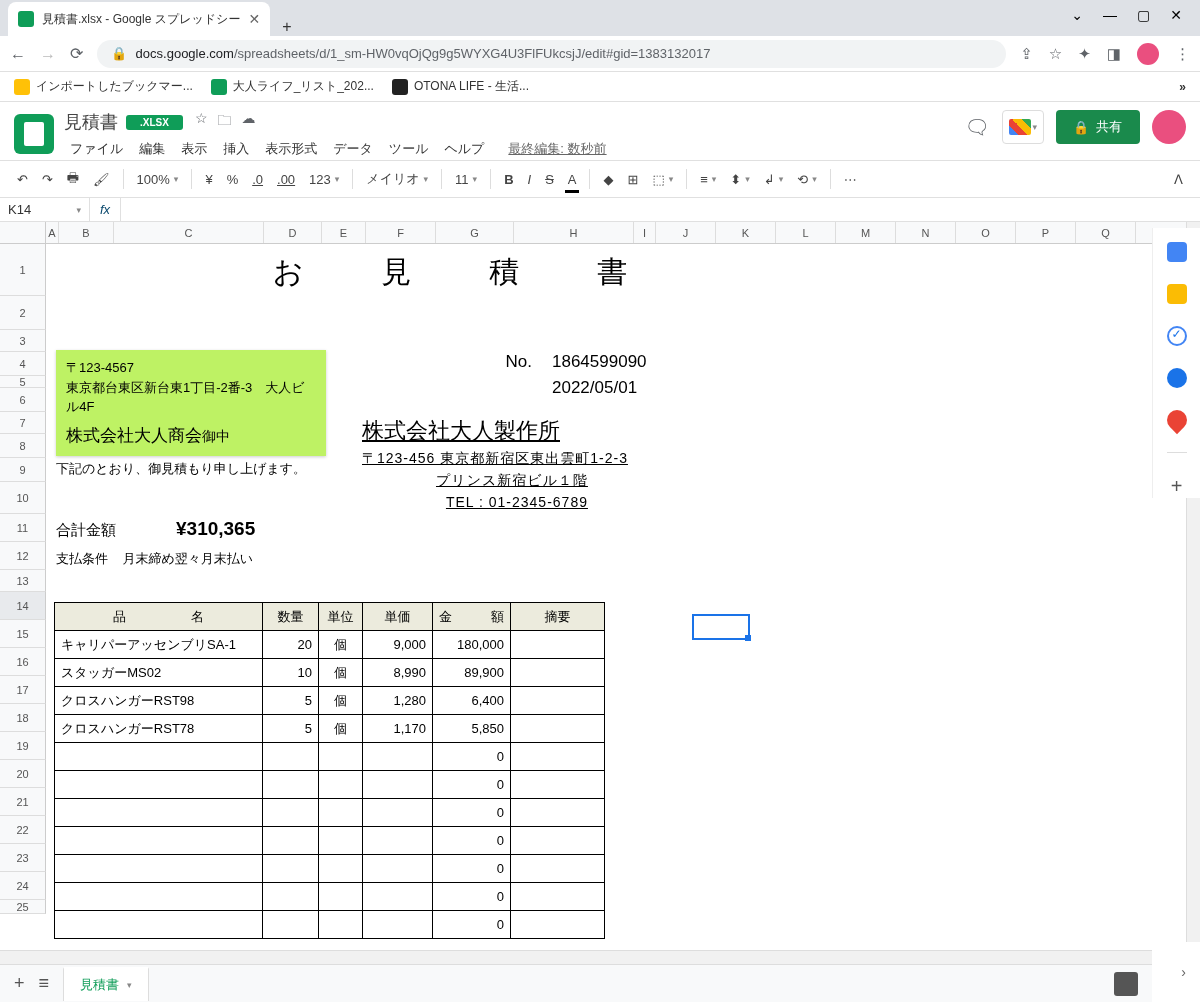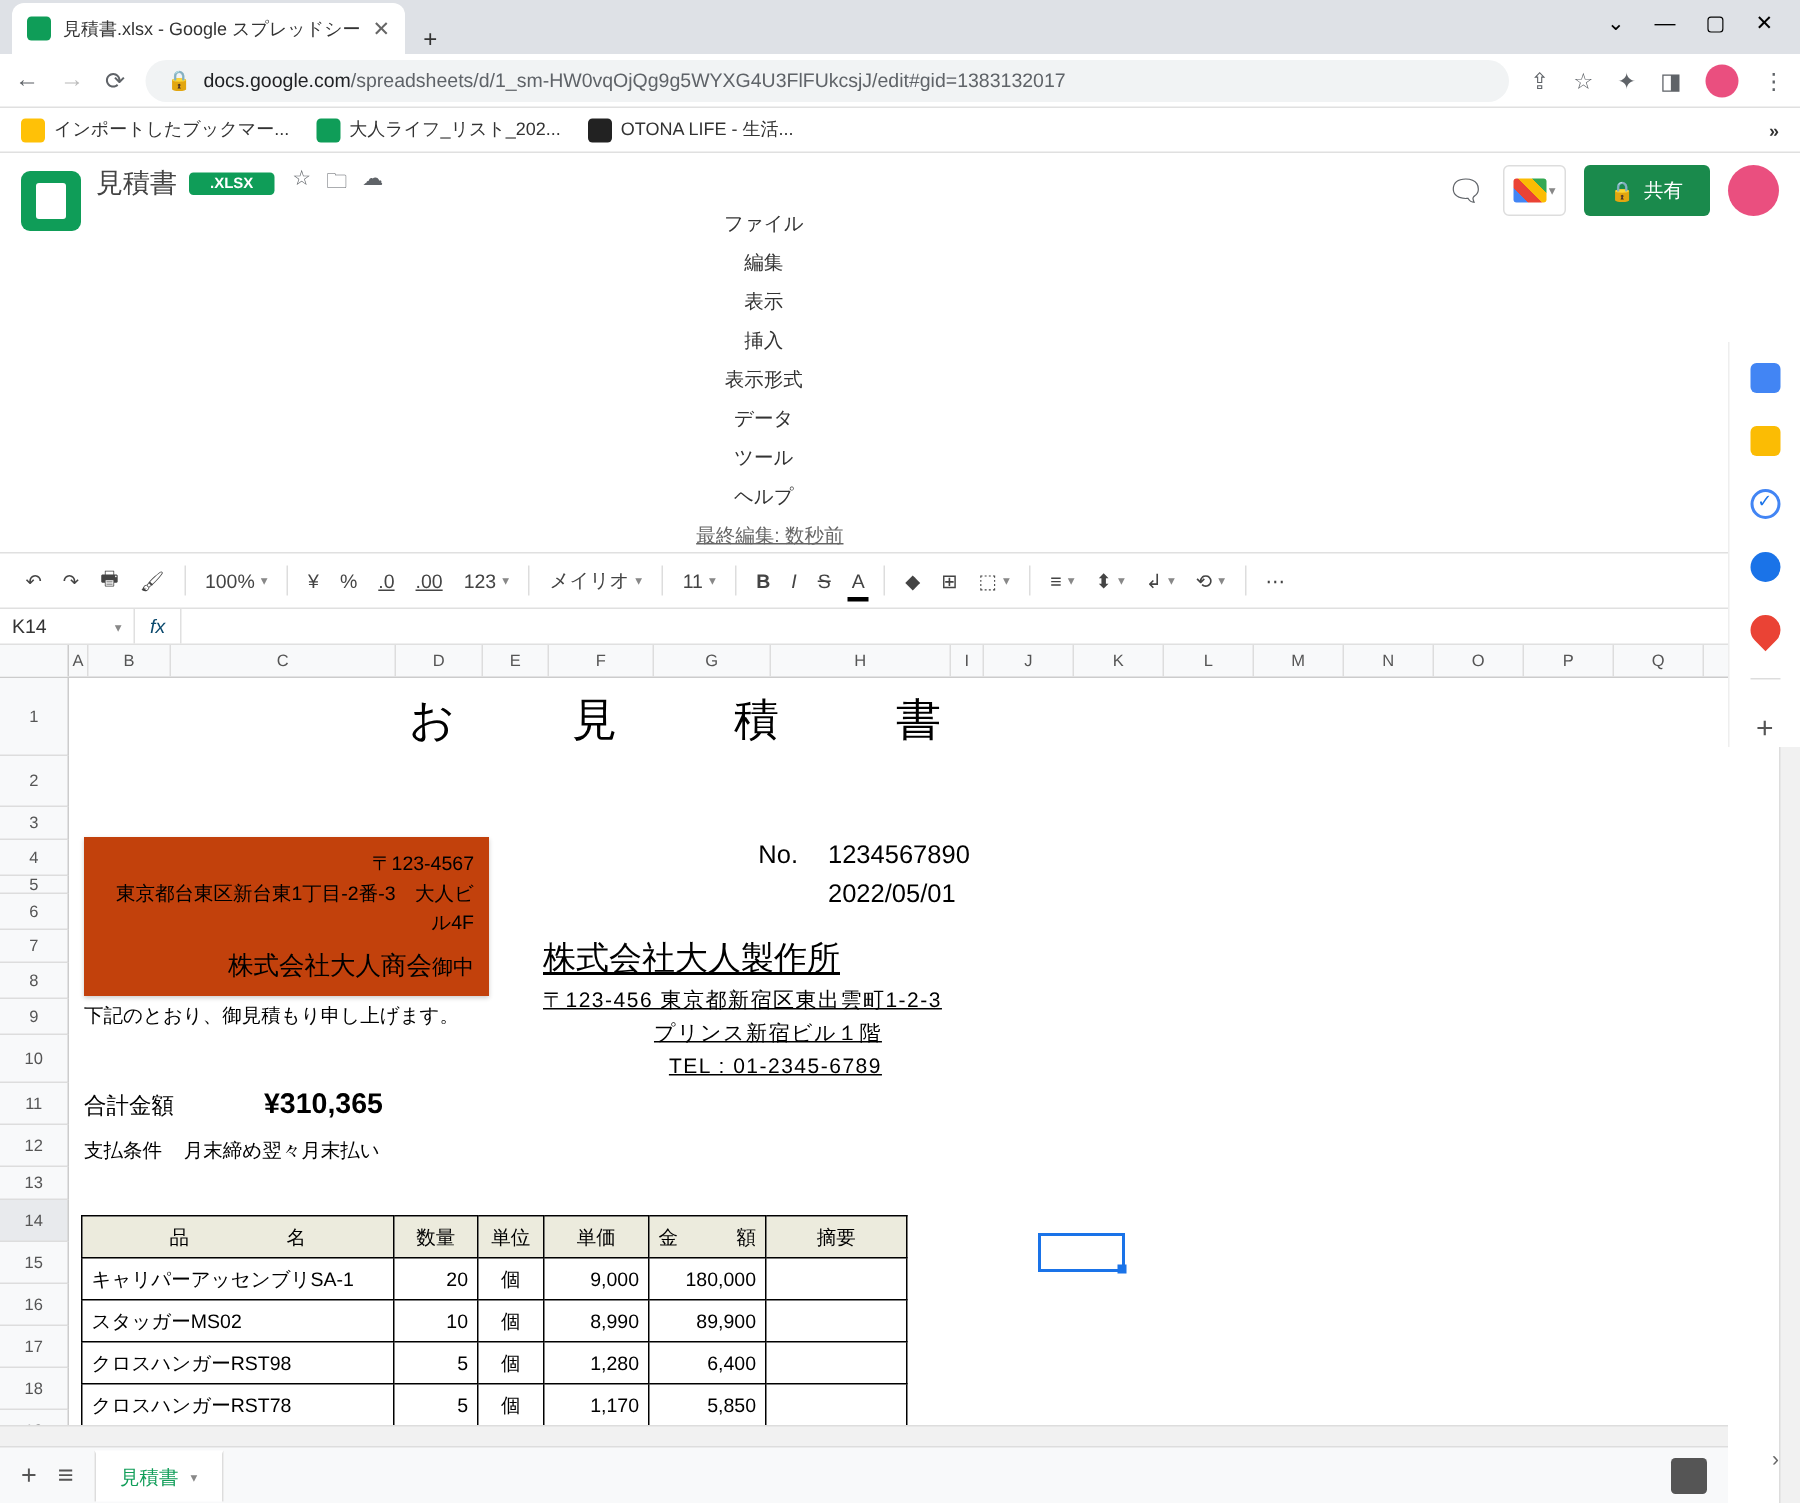--- a/index.html
+++ b/index.html
@@ -36,21 +36,21 @@
 
 
 .sheets-header { display: flex; padding: 8px 14px 0 14px; gap: 10px; align-items: flex-start; }
 .sheets-logo { width: 40px; height: 40px; background: #0f9d58; border-radius: 6px; display: flex; align-items: center; justify-content: center; margin-top: 4px; }
 .sheets-logo::before { content: ""; width: 20px; height: 24px; background: #fff; border-radius: 2px; }
 .doc-info { flex: 1; }
 .doc-title-row { display: flex; align-items: center; gap: 8px; }
 .doc-title { font-size: 18px; color: #444; }
 .xlsx-badge { background: #0f9d58; color: #fff; font-size: 10px; font-weight: bold; padding: 2px 14px; border-radius: 3px; }
 .title-icons { display: flex; gap: 10px; color: #5f6368; font-size: 14px; margin-left: 4px; }
-.menu-row { display: flex; gap: 4px; font-size: 13px; color: #333; margin-top: 4px; align-items: center; flex-direction: column; }
+.menu-row { display: flex; gap: 4px; font-size: 13px; color: #333; margin-top: 4px; align-items: center; }
 .menu-row span { padding: 2px 6px; }
 .last-edit { text-decoration: underline; color: #666; margin-left: 8px; }
 .header-right { display: flex; align-items: center; gap: 12px; }
 .hr-icon { font-size: 20px; color: #5f6368; cursor: pointer; }
 .meet-btn { width: 42px; height: 34px; border: 1px solid #ddd; border-radius: 4px; display: flex; align-items: center; justify-content: center; }
 .meet-icon { width: 22px; height: 16px; background: linear-gradient(45deg, #4285f4 25%, #ea4335 25% 50%, #fbbc04 50% 75%, #34a853 75%); border-radius: 2px; }
 .share-btn { background: #1a8a4c; color: #fff; border-radius: 4px; padding: 8px 18px; font-size: 13px; font-weight: 500; display: flex; align-items: center; gap: 6px; }
 .big-profile { width: 34px; height: 34px; background: #ea4f7f; border-radius: 50%; }
 
 
@@ -77,21 +77,21 @@
 .corner { width: 46px; border-right: 1px solid #ccc; background: #f8f9fa; }
 .ch { border-right: 1px solid #ddd; text-align: center; font-size: 11px; color: #555; display: flex; align-items: center; justify-content: center; }
 .row-headers { position: absolute; left: 0; top: 22px; width: 46px; background: #f8f9fa; }
 .rh { border-bottom: 1px solid #ddd; border-right: 1px solid #ccc; text-align: center; font-size: 11px; color: #555; display: flex; align-items: center; justify-content: center; }
 .rh.sel { background: #e8eaed; }
 .cells { position: absolute; left: 46px; top: 22px; right: 0; bottom: 0; }
 
 
 .doc-canvas { position: absolute; left: 6px; top: 0; width: 1070px; font-family: "Meiryo", sans-serif; color: #000; }
 .title-big { font-size: 30px; letter-spacing: 24px; text-align: center; padding-top: 8px; width: 420px; margin-left: 200px; }
-.addr-box { position: absolute; left: 4px; top: 106px; width: 270px; background: #c2410c; box-shadow: 0 1px 3px rgba(0,0,0,0.2); padding: 8px 10px; font-size: 13px; line-height: 1.5; text-align: right; }
+.addr-box { position: absolute; left: 4px; top: 106px; width: 270px; background: #bef264; box-shadow: 0 1px 3px rgba(0,0,0,0.2); padding: 8px 10px; font-size: 13px; line-height: 1.5; }
 .addr-box .company { font-size: 17px; margin-top: 6px; }
 .meta-right { position: absolute; left: 420px; top: 108px; font-size: 17px; }
 .meta-right .row { display: flex; gap: 20px; }
 .meta-right .lbl { width: 60px; text-align: right; }
 .vendor { position: absolute; left: 310px; top: 172px; text-decoration: underline; }
 .vendor-name { font-size: 22px; }
 .vendor-addr { font-size: 14px; margin-top: 4px; letter-spacing: 1px; }
 .note { position: absolute; left: 4px; top: 216px; font-size: 13px; }
 .total-row { position: absolute; left: 4px; top: 274px; font-size: 15px; display: flex; align-items: baseline; gap: 60px; }
 .total-row .amount { font-size: 19px; font-weight: bold; }
@@ -340,21 +340,21 @@
 
         <div class="addr-box">
           <div>〒123-4567</div>
           <div>東京都台東区新台東1丁目-2番-3　大人ビル4F</div>
           <div class="company"><span>株式会社大人商会</span><span style="font-size:14px">御中</span></div>
         </div>
 
         <div class="meta-right">
           <div class="row">
               <span class="lbl">No.</span>
-              <span>1234567890</span>
+              <span>1864599090</span>
             </div>
           <div class="row" style="margin-top:6px">
               <span class="lbl"></span>
               <span>2022/05/01</span>
             </div>
         </div>
 
         <div class="vendor">
           <div class="vendor-name">株式会社大人製作所</div>
           <div class="vendor-addr">〒123-456 東京都新宿区東出雲町1-2-3</div>

